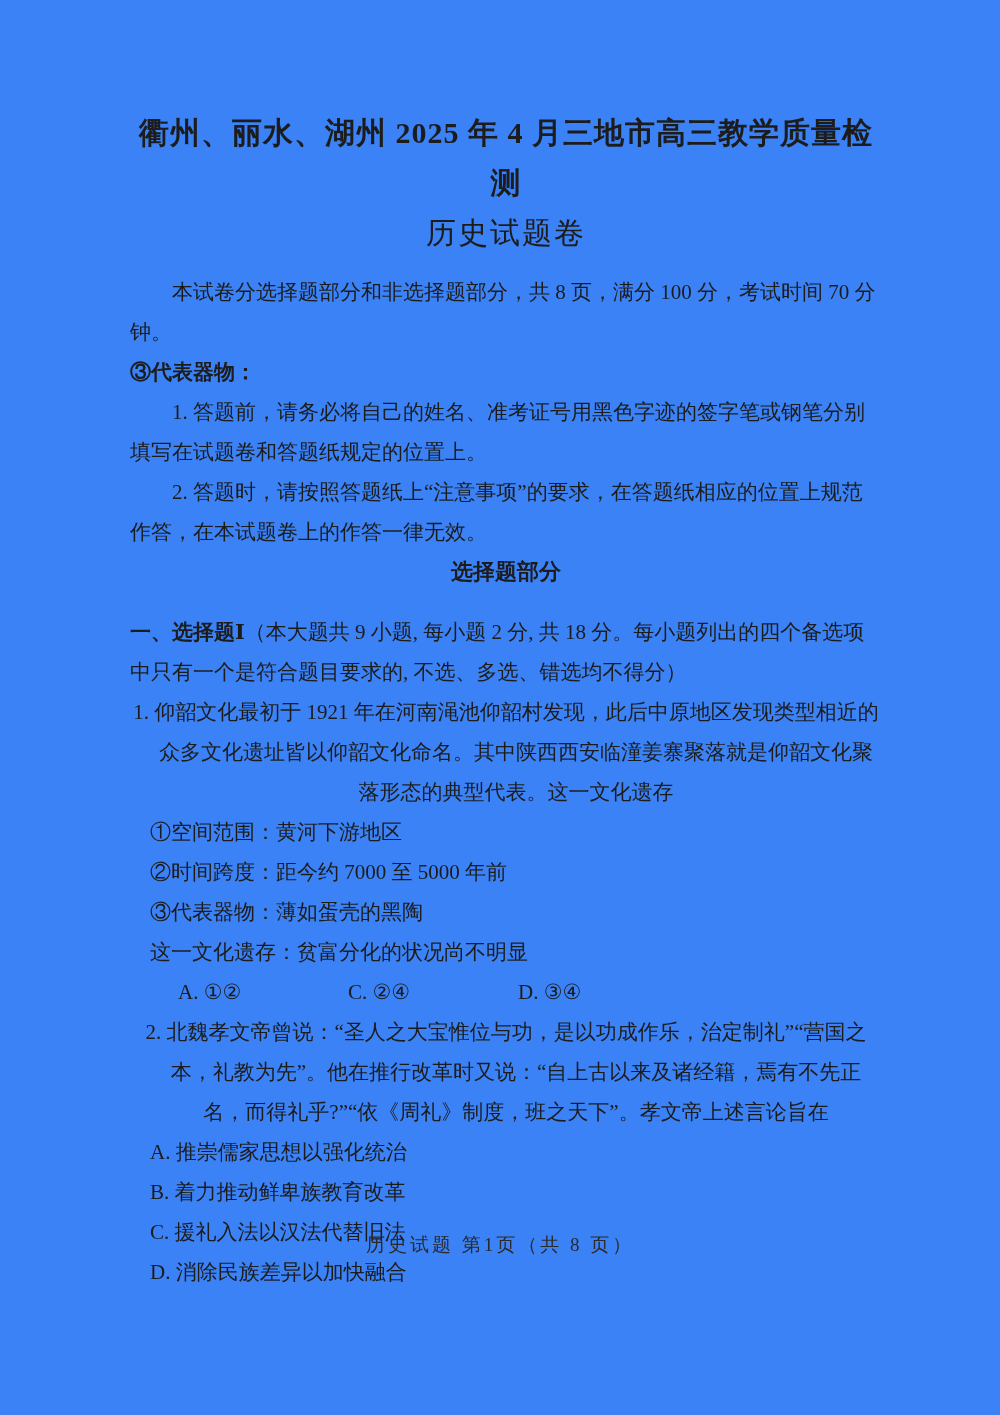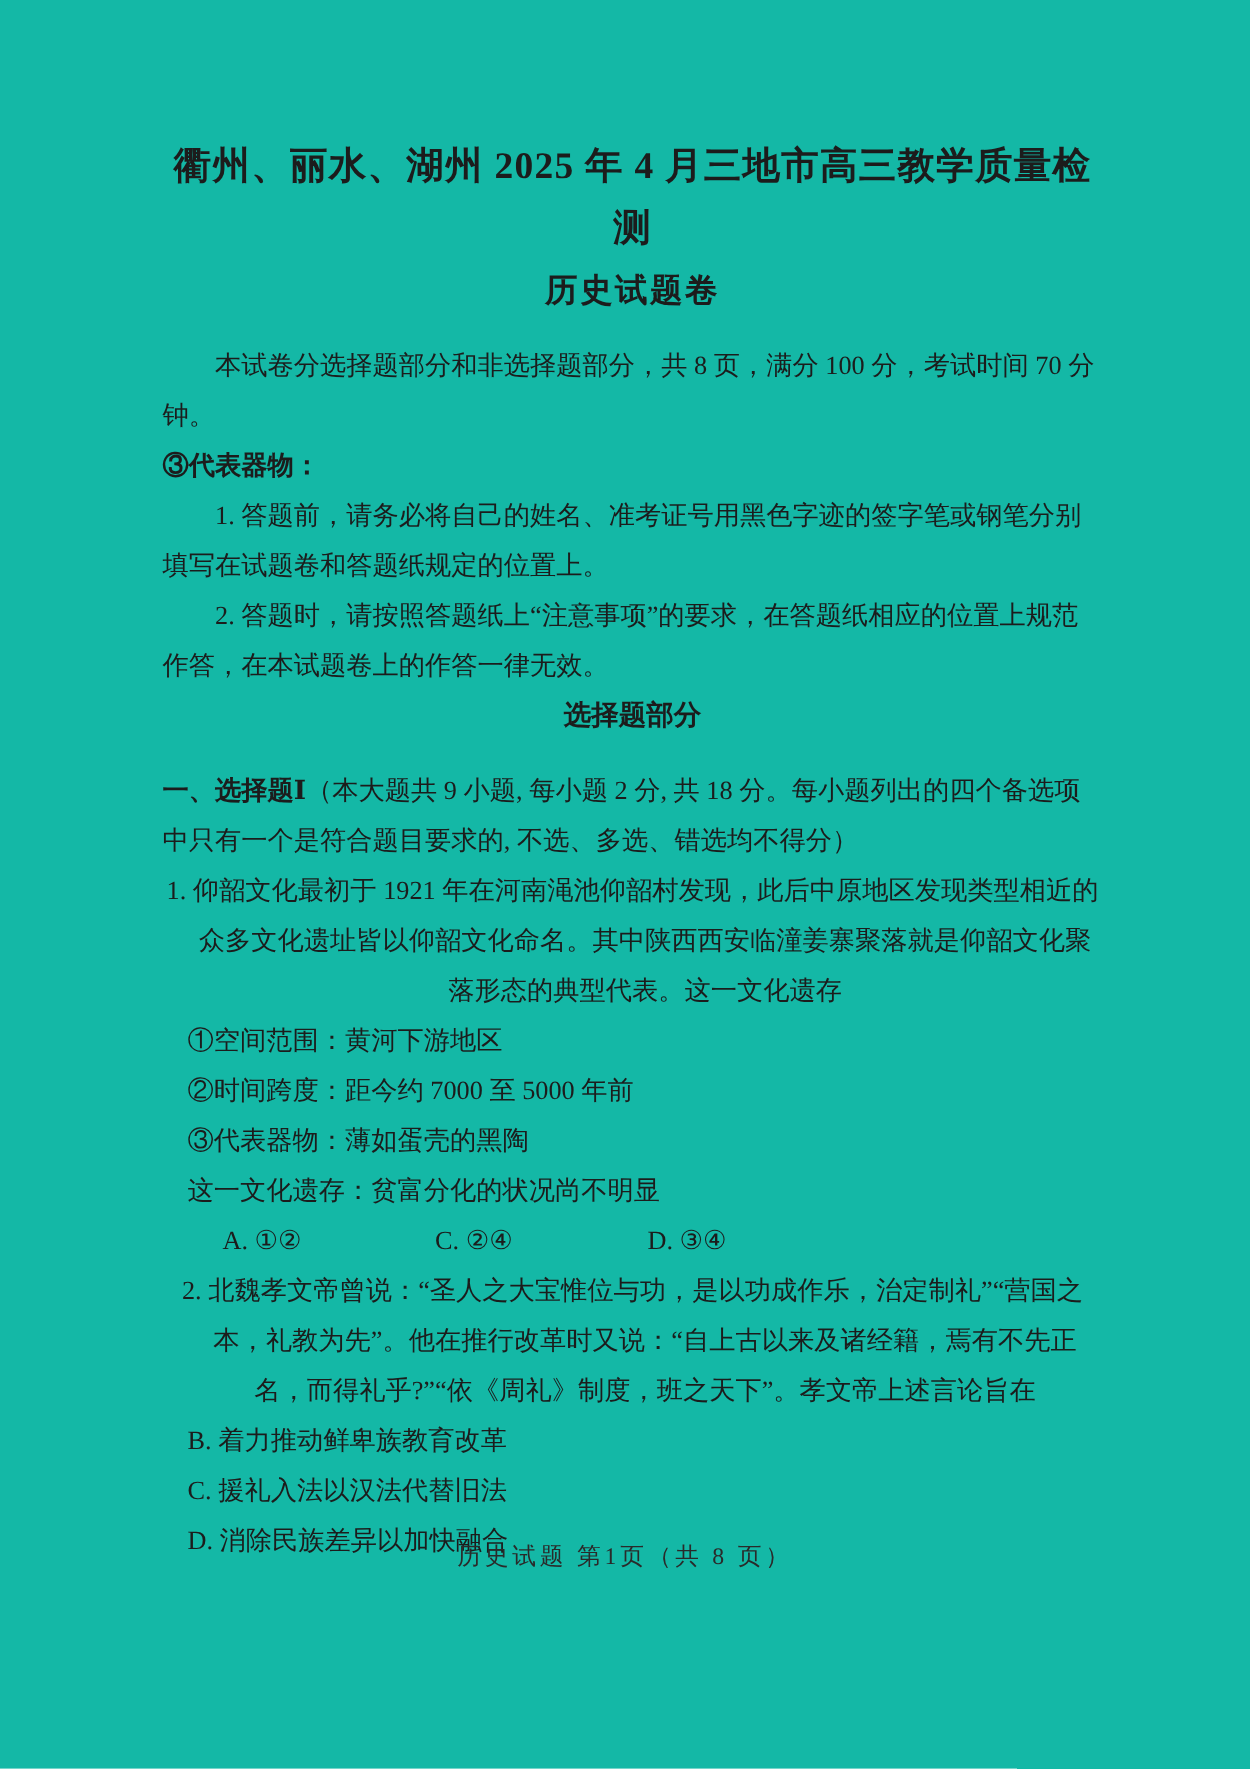--- a/index.html
+++ b/index.html
@@ -5,40 +5,40 @@
   html, body {
     margin: 0;
     padding: 0;
     background: #ffffff;
   }
   .page {
     position: relative;
     width: 1000px;
     height: 1415px;
     margin: 0 auto;
-    background: #14b8a6;
+    background: #3b82f6;
     color: #1c1c1c;
     font-family: "Liberation Serif", "DejaVu Serif", serif;
     overflow: hidden;
   }
   .content {
     padding: 108px 118px 0 130px;
   }
   .title {
     text-align: center;
     font-weight: bold;
     font-size: 30px;
     line-height: 50px;
     margin: 0;
     letter-spacing: 1px;
   }
   .subtitle {
     text-align: center;
-    font-weight: bold;
-    font-size: 26px;
+    font-weight: normal;
+    font-size: 30px;
     line-height: 50px;
     margin: 0;
     letter-spacing: 2px;
   }
   .body-text {
     font-size: 21px;
     line-height: 40px;
     margin: 0;
   }
   .intro {
@@ -122,20 +122,21 @@
     <p class="body-text statement">这一文化遗存：贫富分化的状况尚不明显</p>
 
     <div class="body-text options-row">
       <span class="opt">A. ①②</span>
       <span class="opt">C. ②④</span>
       <span class="opt">D. ③④</span>
     </div>
 
     <p class="body-text question"><span>2.</span> <span>北魏孝文帝曾说：“圣人之大宝惟位与功，是以功成作乐，治定制礼”“营国之本，礼教为先”。他在推行改革时又说：“自上古以来及诸经籍，焉有不先正名，而得礼乎?”“依《周礼》制度，班之天下”。孝文帝上述言论旨在</span></p>
 
+    <p class="body-text option-line">A. 推崇儒家思想以强化统治</p>
     <p class="body-text option-line">B. 着力推动鲜卑族教育改革</p>
     <p class="body-text option-line">C. 援礼入法以汉法代替旧法</p>
     <p class="body-text option-line">D. 消除民族差异以加快融合</p>
 
   </div>
 
   <div class="footer">历史试题  第1页（共 8 页）</div>
 </div>
 
 </body></html>

